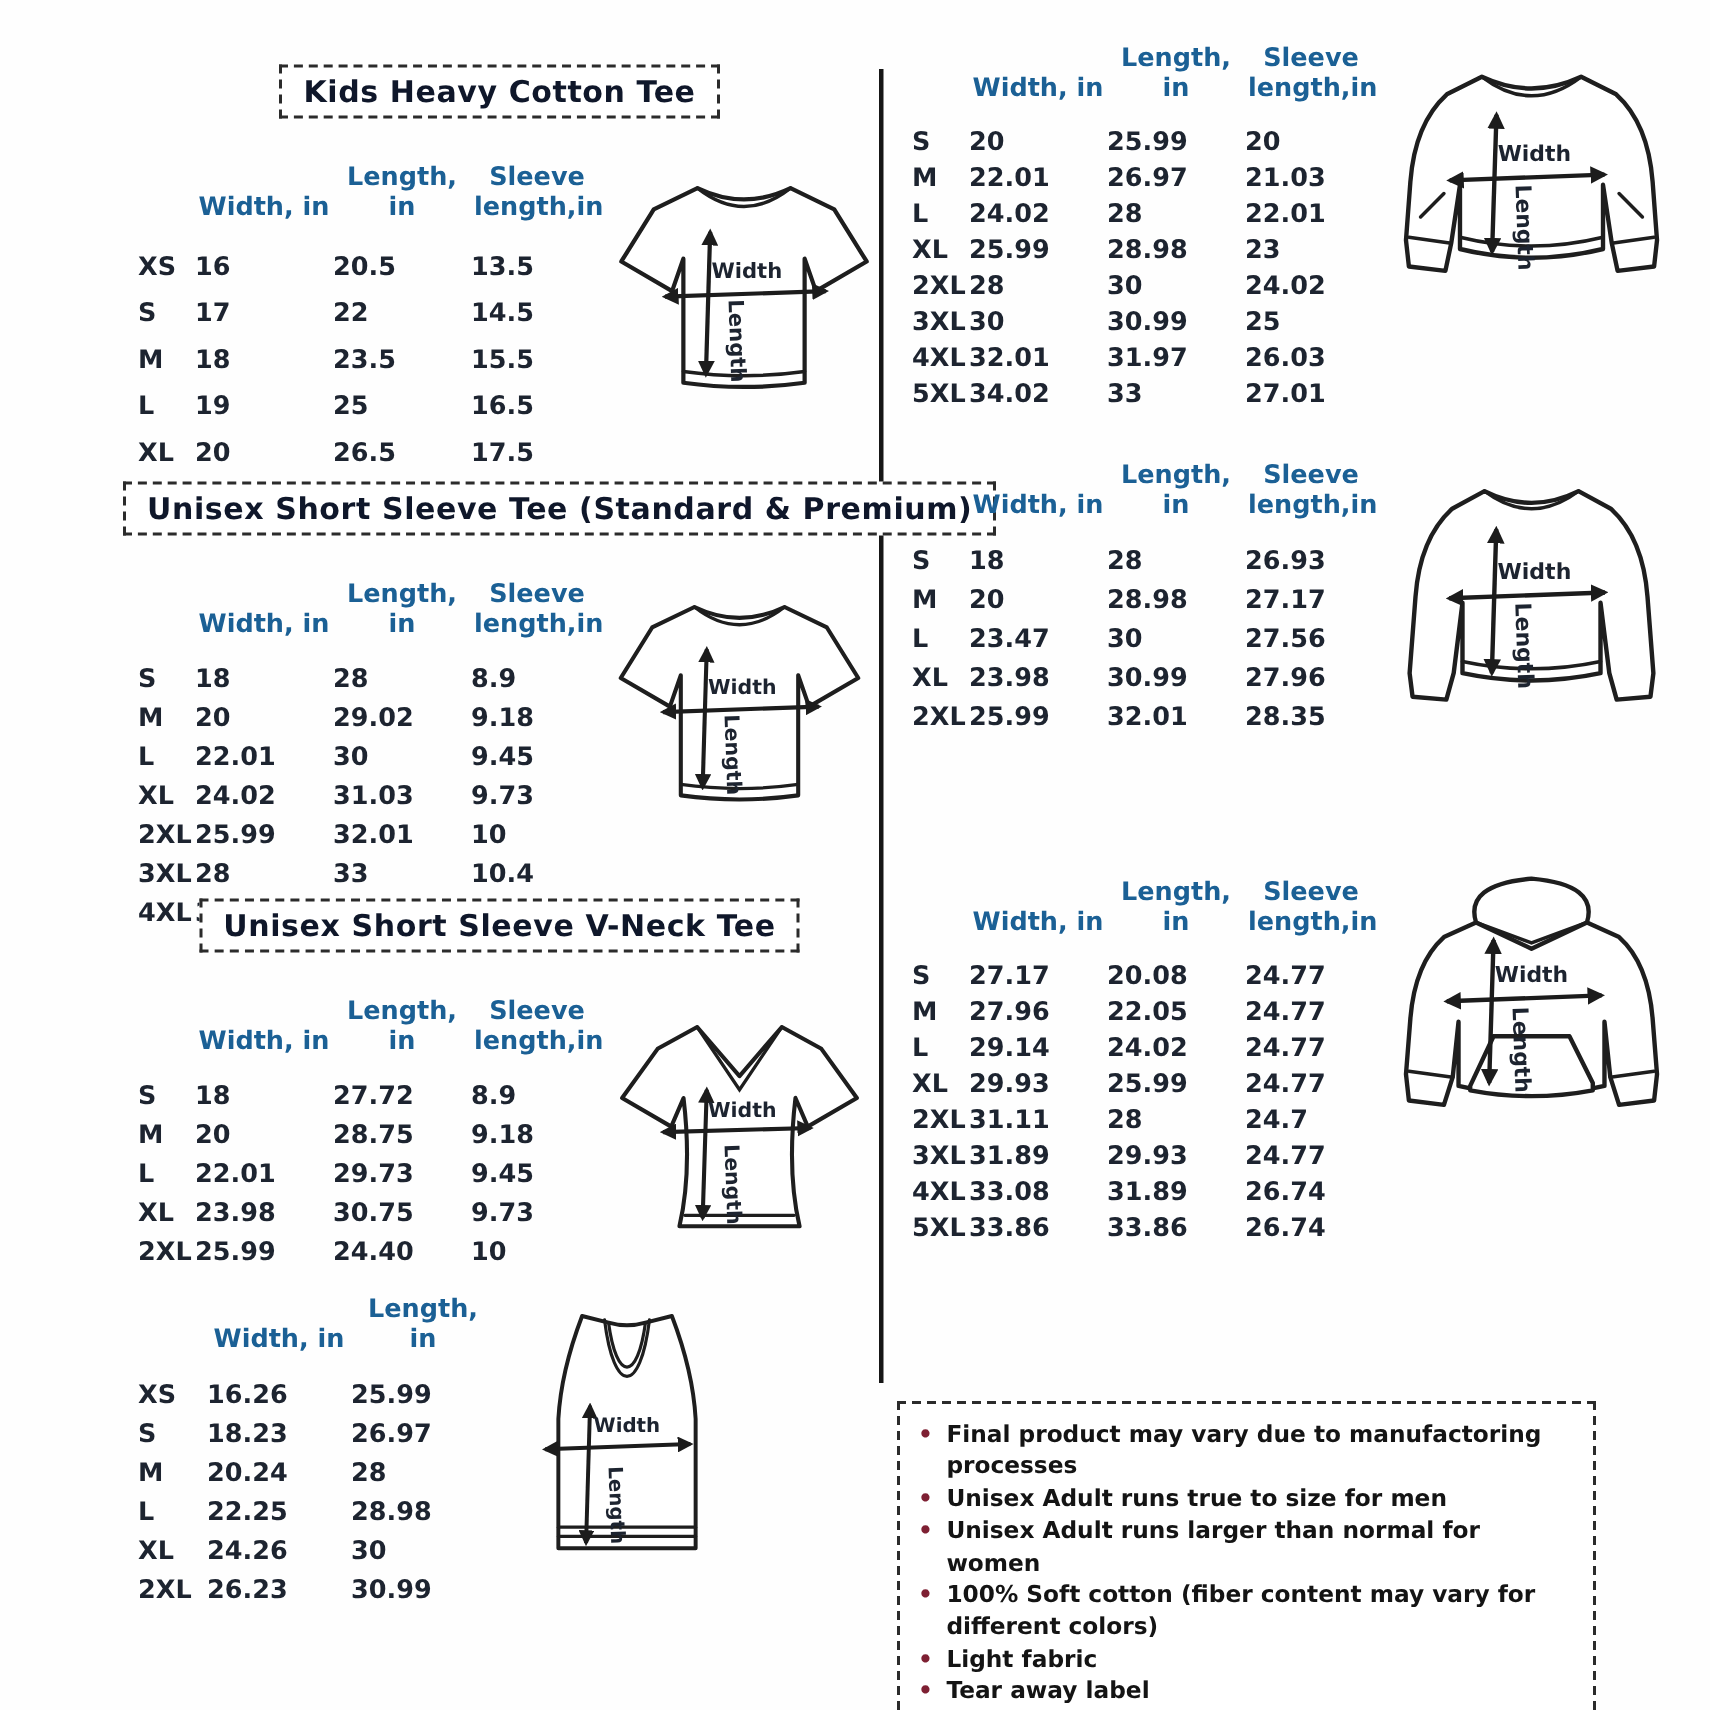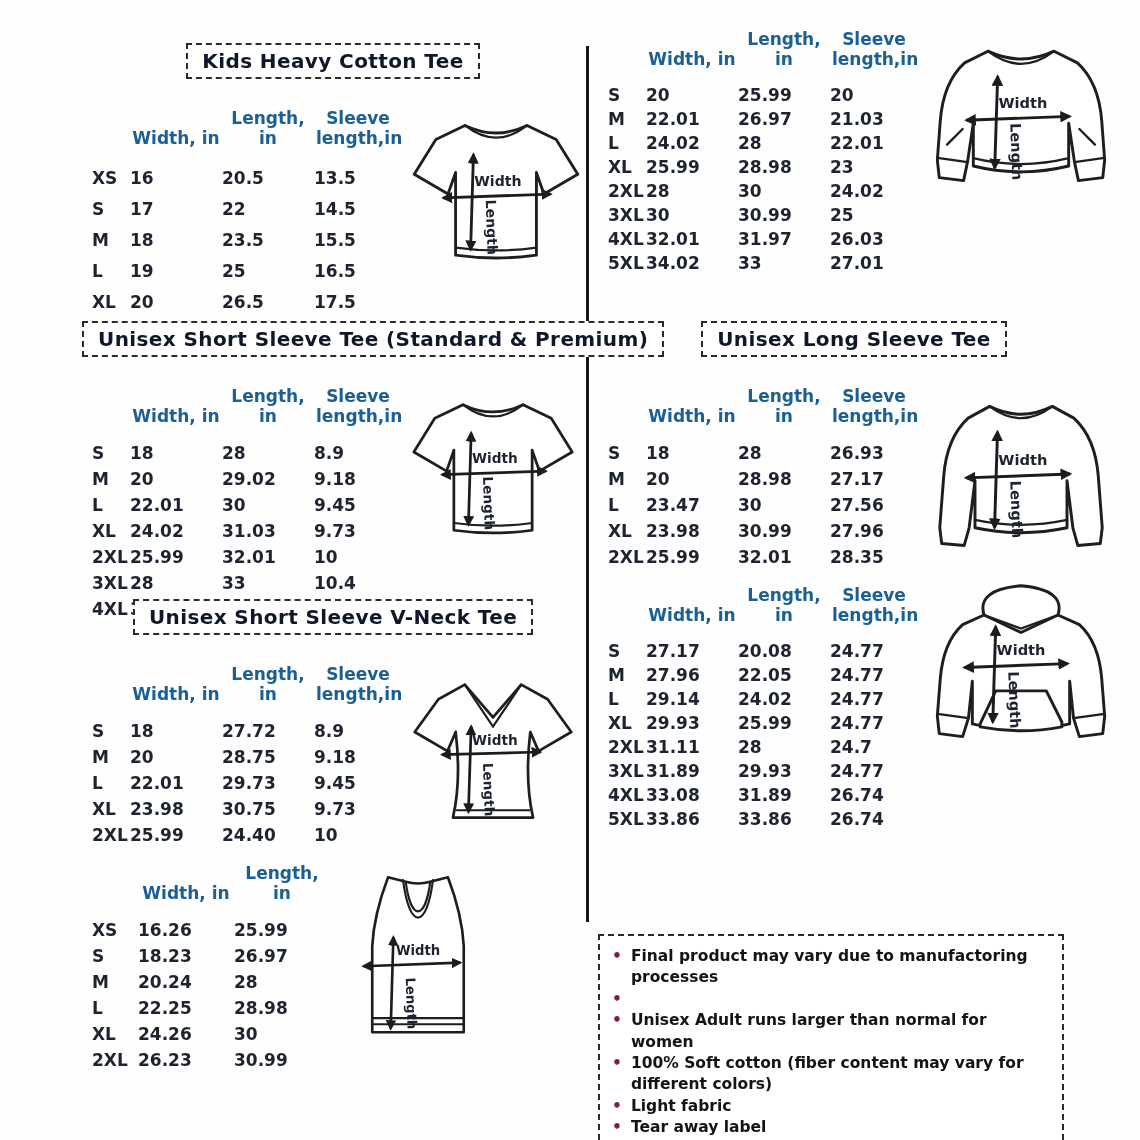--- a/index.html
+++ b/index.html
@@ -287,23 +287,20 @@
             <line class="arr" x1="44" y1="101" x2="150" y2="97" marker-start="url(#ah)" marker-end="url(#ah)"></line>
             <line class="arr" x1="76" y1="56" x2="73" y2="150" marker-start="url(#ah)" marker-end="url(#ah)"></line>
             <text class="mtext" x="102" y="88" text-anchor="middle">Width</text>
             <text class="mtext" transform="translate(89 104) rotate(88)">Length</text>
           </g>
         </svg>
       </div>
     </section>
 
     <section class="sec">
-      <div class="title-wrap">
-        <h2 class="sec-title">Unisex Long Sleeve Tee</h2>
-      </div>
       <div class="sec-body">
         <div class="size-table medium" style="grid-template-columns: 48px 92px 92px 88px;">
             <div class="th"></div>
             <div class="th">Width, in</div>
             <div class="th">Length, in</div>
             <div class="th">Sleeve length,in</div>
             <div class="size">S</div>
             <div class="val">18</div>
             <div class="val">28</div>
             <div class="val">26.93</div>
@@ -395,20 +392,21 @@
       </div>
     </section>
 
     <div class="notes">
         <div class="note-line">
           <span class="note-bullet">•</span>
           <span>Final product may vary due to manufactoring processes</span>
         </div>
         <div class="note-line">
           <span class="note-bullet">•</span>
+          <span>Unisex Adult runs true to size for men</span>
         </div>
         <div class="note-line">
           <span class="note-bullet">•</span>
           <span>Unisex Adult runs larger than normal for women</span>
         </div>
         <div class="note-line">
           <span class="note-bullet">•</span>
           <span>100% Soft cotton (fiber content may vary for different colors)</span>
         </div>
         <div class="note-line">

